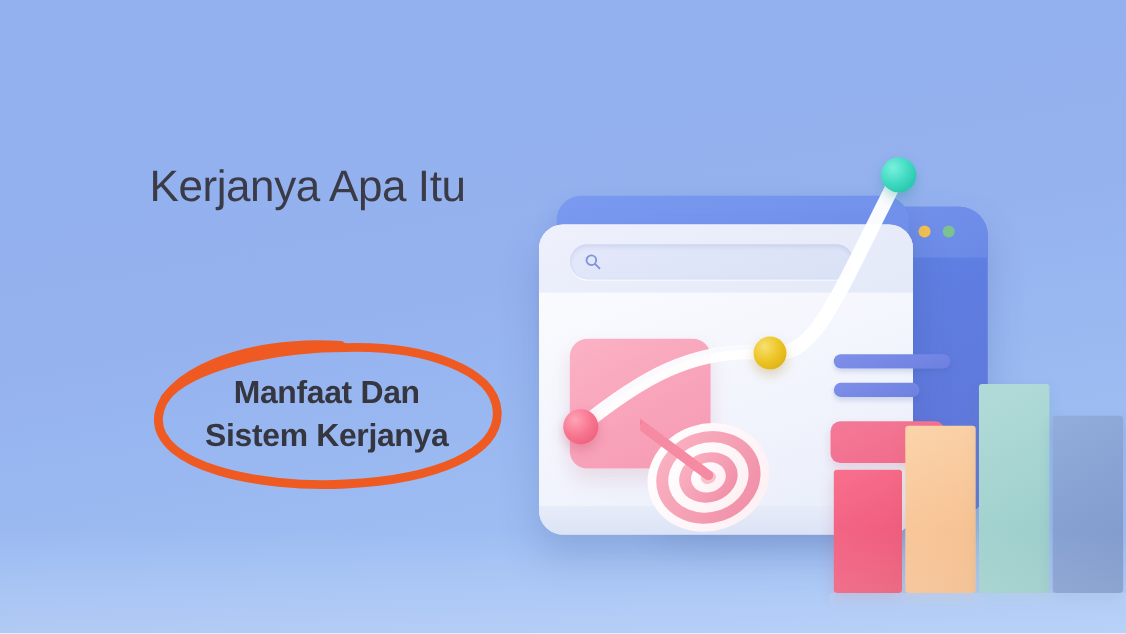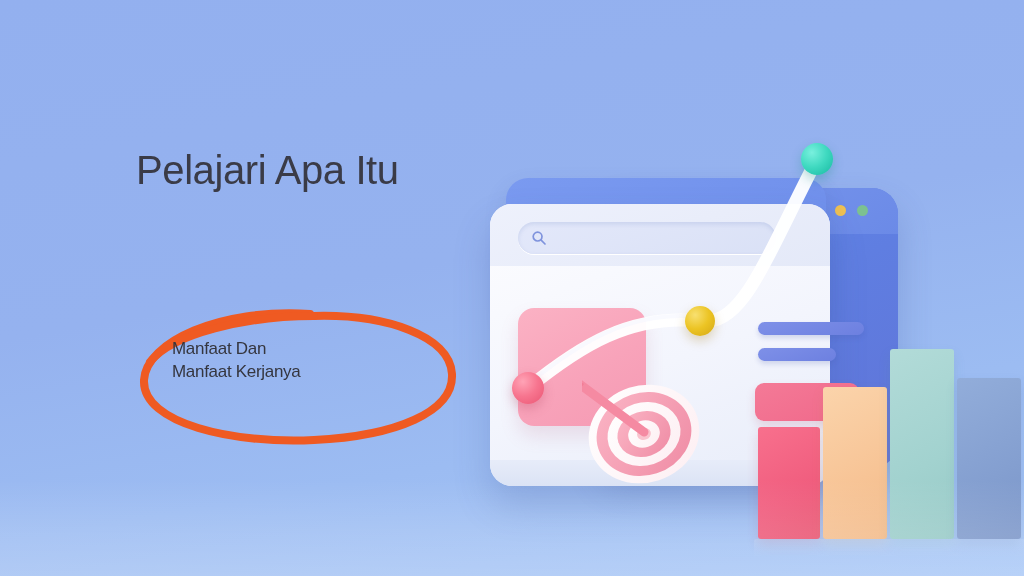--- a/index.html
+++ b/index.html
@@ -28,22 +28,22 @@
   
   #subtitle-group{
     position:absolute; left:128px; top:298px; width:340px; height:150px;
   }
   #subtitle-circle{
     position:absolute; inset:0; width:340px; height:150px;
     pointer-events:none;
   }
   #subtitle-text{
     position:absolute; left:44px; top:40px; width:250px;
-    font-size:17px; font-weight:400; letter-spacing:-0.3px;
-    color:#35363f; line-height:1.35; text-align:left;
+    font-size:29px; font-weight:700; letter-spacing:-0.3px;
+    color:#35363f; line-height:1.35; text-align:center;
   }
   #subtitle-text span{ display:block; white-space:nowrap; }
 
   
   #illustration{
     position:absolute; left:470px; top:100px;
     width:554px; height:476px;
   }
   .il{ position:absolute; }
 
@@ -175,32 +175,32 @@
     background:linear-gradient(180deg,rgba(255,255,255,0) 0%,rgba(255,255,255,.13) 55%,rgba(255,255,255,.2) 100%);
     pointer-events:none;
   }
 </style>
 </head>
 <body>
 
 <div id="banner">
 
   <div id="text-block">
-    <div id="headline-line1">Pelajari Apa Itu</div>
+    <div id="headline-line1">Kerjanya Apa Itu</div>
   </div>
 
   <div id="subtitle-group">
     <svg id="subtitle-circle" viewBox="0 0 340 150">
       <path d="M182 16 C 92 10, 18 44, 16 82 C 14 126, 106 146, 186 142
                C 268 138, 326 114, 324 76 C 322 38, 258 16, 186 18" fill="none" stroke="#ef5a22" stroke-width="8" stroke-linecap="round"></path>
       <path d="M186 18 C 118 18, 44 36, 22 64" fill="none" stroke="#ef5a22" stroke-width="8" stroke-linecap="round"></path>
     </svg>
     <div id="subtitle-text">
       <span>Manfaat Dan</span>
-      <span>Manfaat Kerjanya</span>
+      <span>Sistem Kerjanya</span>
     </div>
   </div>
 
   <div id="illustration">
 
     <div class="il" id="window-back">
       <div id="window-back-titlebar">
         <span class="dot" id="dot-red"></span>
         <span class="dot" id="dot-yellow"></span>
         <span class="dot" id="dot-green"></span>

